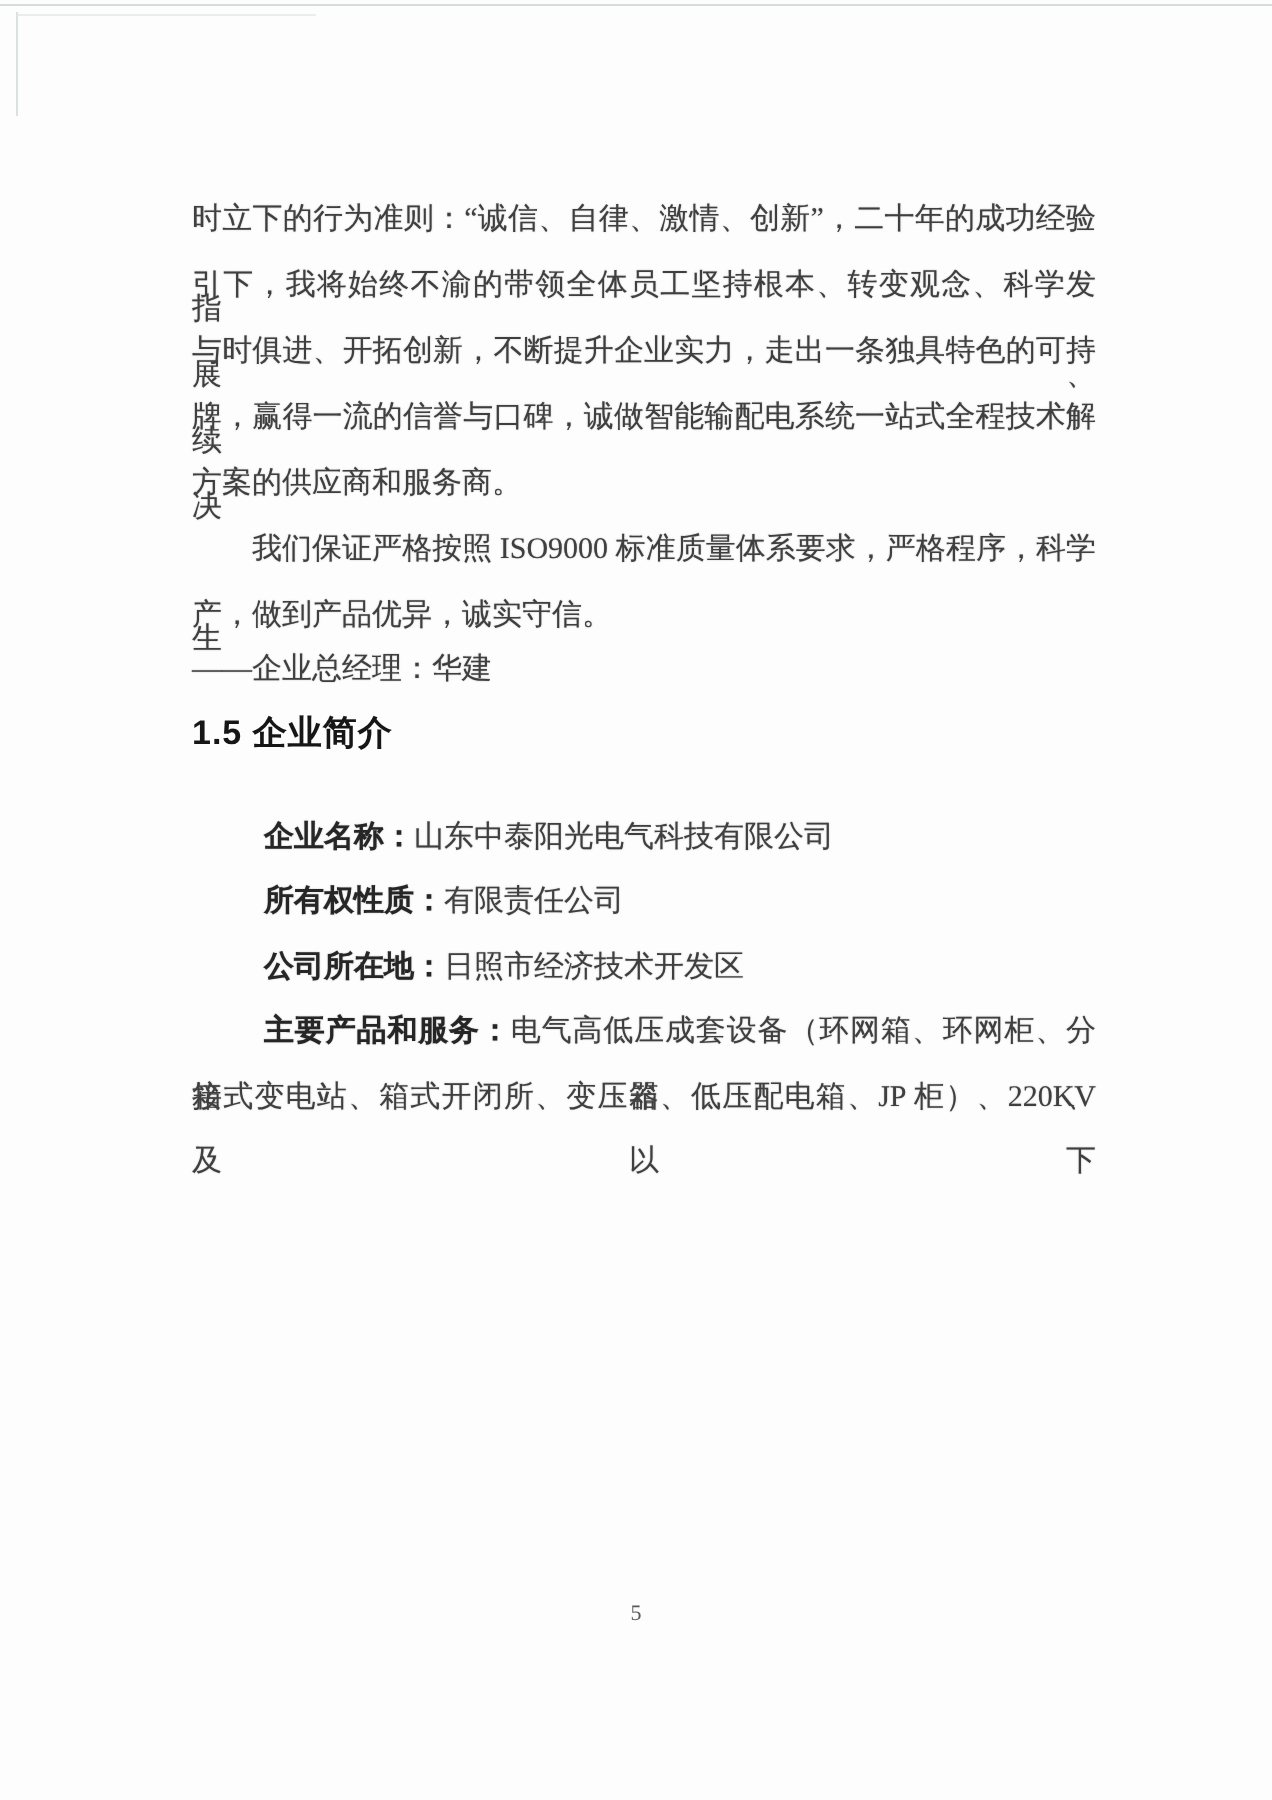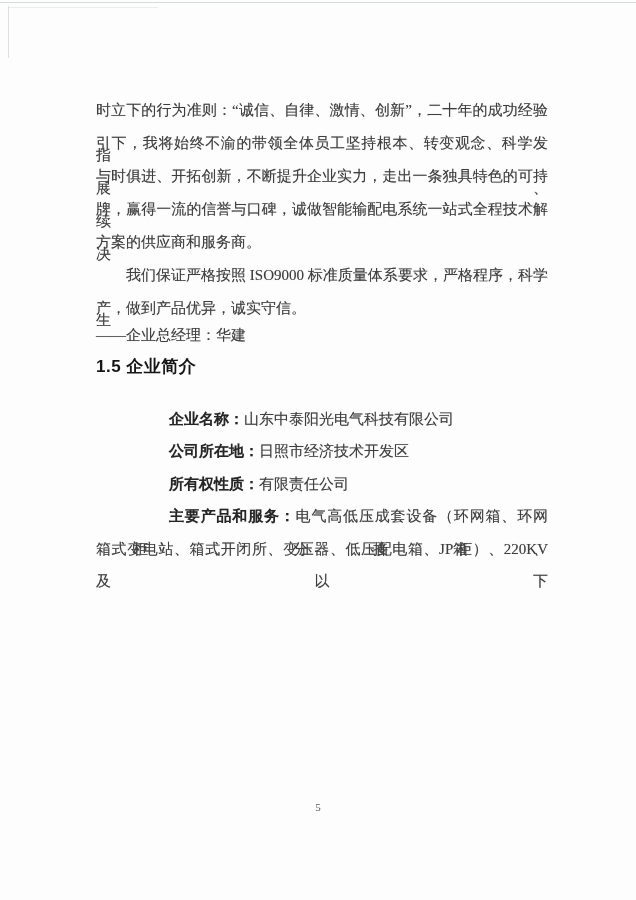--- a/index.html
+++ b/index.html
@@ -24,21 +24,21 @@
   .sig{text-align:left;line-height:33px;height:33px;}
 
   .heading{
     font-family:"Liberation Sans","DejaVu Sans",sans-serif;
     font-size:17px;font-weight:bold;color:#161616;
     line-height:26px;margin-top:2px;text-shadow:none;
     letter-spacing:.5px;
   }
   .info-block{margin-top:23px;}
   .info-block .line{line-height:32.4px;height:32.4px;}
-  .ind{ text-indent:36px;margin-left:37px;}
+  .ind{ text-indent:36px;}
   .lbl{font-weight:bold;color:#262626;}
 
   .page-num{
     position:absolute;left:0;top:801px;width:636px;
     text-align:center;font-size:11px;color:#5a5a5a;
     font-family:"Liberation Serif",serif;
   }
 </style>
 </head>
 <body>
@@ -61,21 +61,21 @@
     <div class="line just indent2">我们保证严格按照 ISO9000 标准质量体系要求，严格程序，科学生</div>
     <div class="line">产，做到产品优异，诚实守信。</div>
   </section>
 
   <div class="sig">——企业总经理：华建</div>
 
   <h2 class="heading">1.5 企业简介</h2>
 
   <section class="info-block">
     <div class="line ind"><span class="lbl">企业名称：</span><span>山东中泰阳光电气科技有限公司</span></div>
+    <div class="line ind"><span class="lbl">所有权性质：</span><span>有限责任公司</span></div>
     <div class="line ind"><span class="lbl">公司所在地：</span><span>日照市经济技术开发区</span></div>
-    <div class="line ind"><span class="lbl">所有权性质：</span><span>有限责任公司</span></div>
     <div class="line just ind"><span class="lbl">主要产品和服务：</span><span>电气高低压成套设备（环网箱、环网柜、分接箱、</span></div>
     <div class="line just">箱式变电站、箱式开闭所、变压器、低压配电箱、JP 柜）、220KV 及以下</div>
   </section>
 
 </main>
 
 <div class="page-num">5</div>
 
 </body></html>

